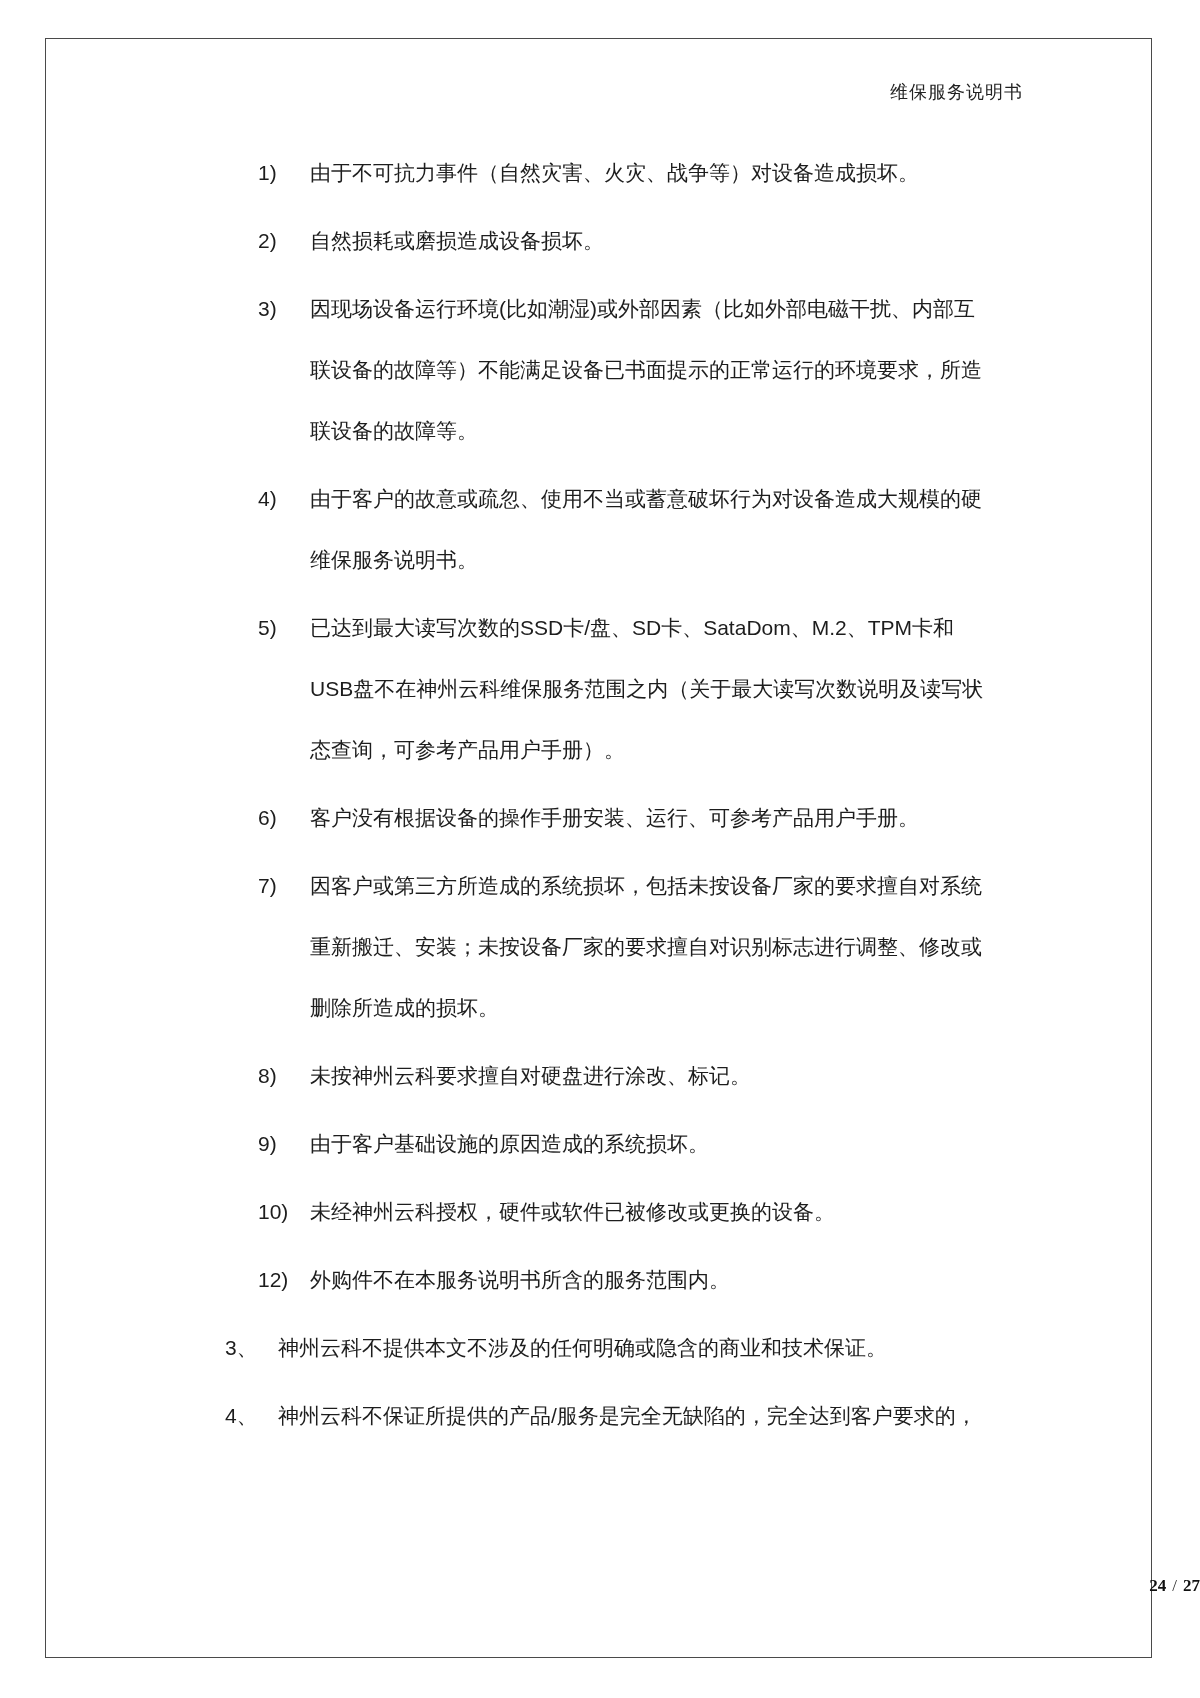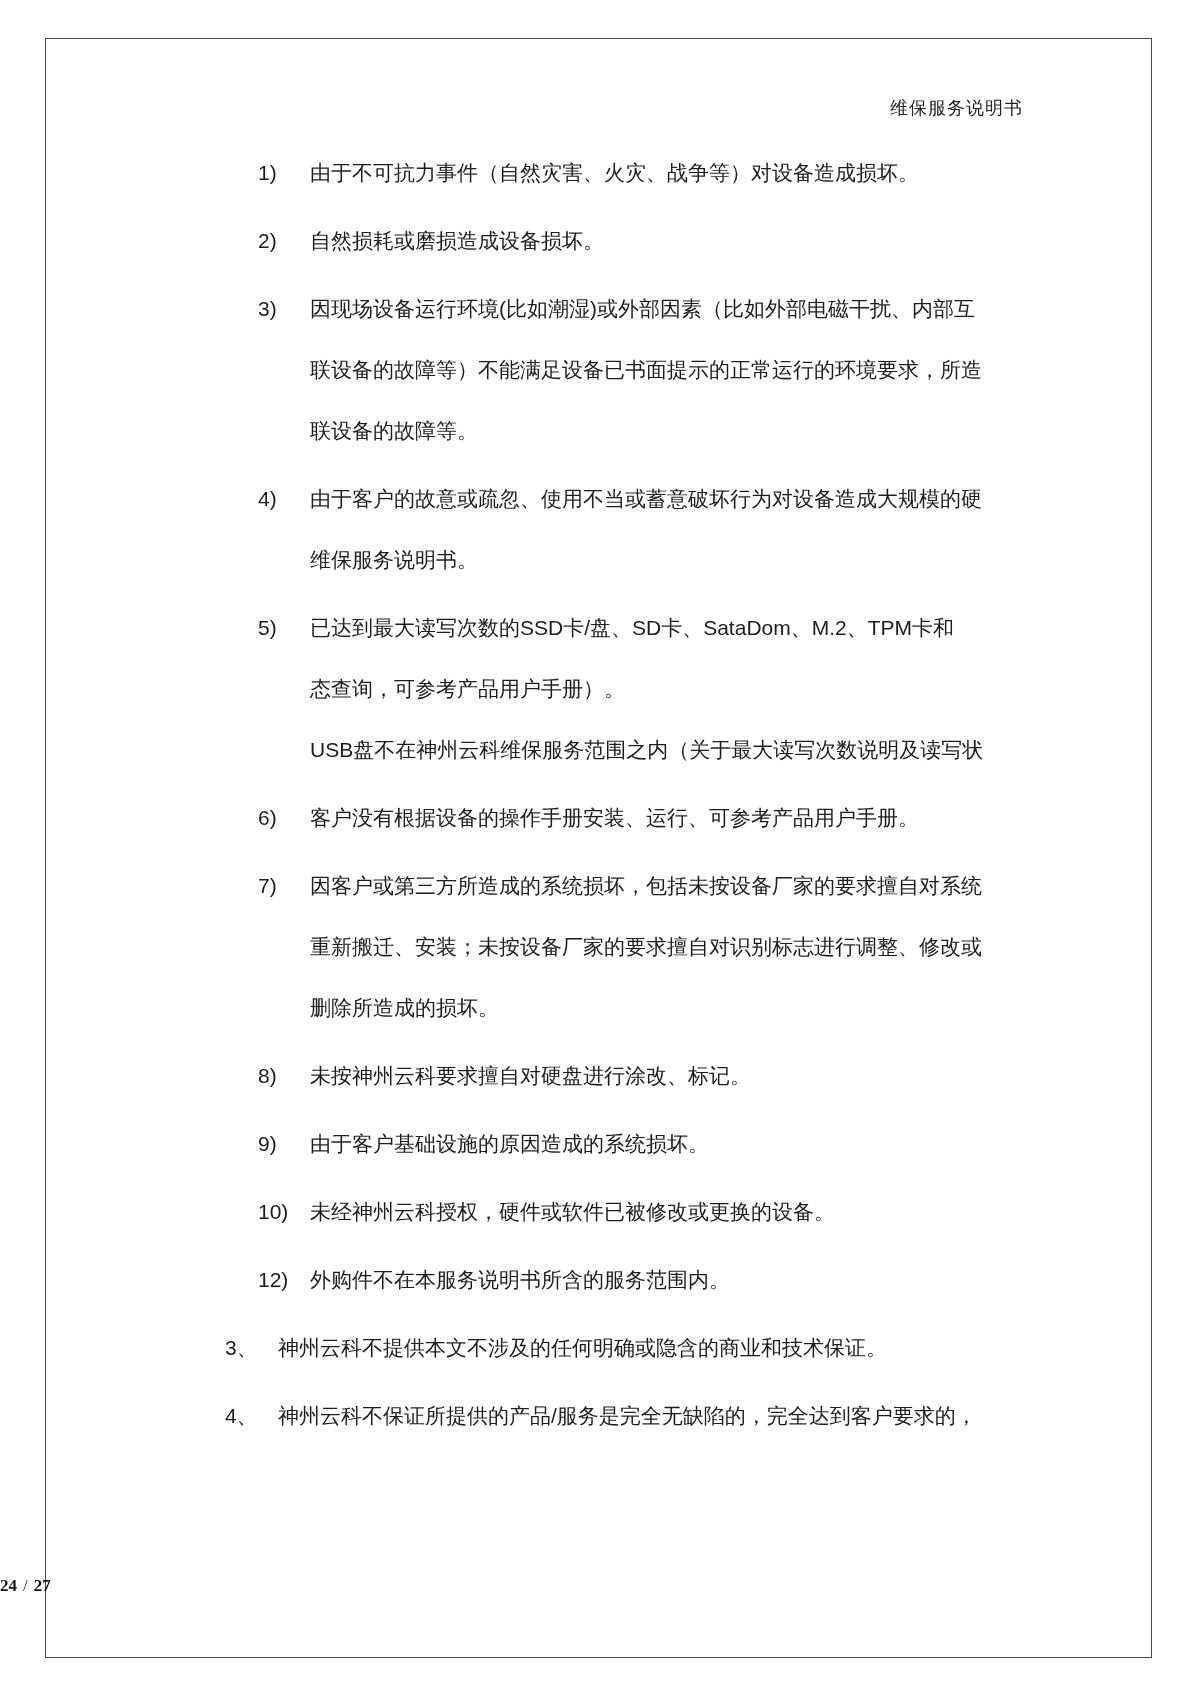--- a/index.html
+++ b/index.html
@@ -14,21 +14,21 @@
   }
   .frame {
     position:absolute;
     left:45px; top:38px;
     width:1107px; height:1620px;
     border:1px solid #4a4a4a;
     box-sizing:border-box;
   }
   .header-title {
     position:absolute;
-    top:96px; right:177px;
+    top:80px; right:177px;
     font-family:"Liberation Serif", serif;
     font-size:18px;
     letter-spacing:1px;
     color:#222222;
   }
   .content {
     position:absolute;
     left:258px; top:142px;
     width:720px;
     font-size:21px;
@@ -43,21 +43,21 @@
   .item .lines { flex:1 1 auto; }
   .item .line {
     line-height:61px;
     white-space:nowrap;
   }
   .item.outer { margin-left:-33px; }
   .item.outer .num { width:53px; }
   .footer {
     position:absolute;
     left:0; right:0; top:1576px;
-    text-align:left;
+    text-align:right;
     font-family:"Liberation Serif", serif;
     font-size:17px;
     color:#111111;
   }
   .footer .pg { font-weight:bold; }
   .footer .sep { font-weight:normal; padding:0 6px; color:#333; }
 </style>
 </head>
 <body>
 
@@ -95,22 +95,22 @@
       <div class="lines">
           <div class="line">由于客户的故意或疏忽、使用不当或蓄意破坏行为对设备造成大规模的硬</div>
           <div class="line">维保服务说明书。</div>
         </div>
     </div>
 
     <div class="item">
       <span class="num">5)</span>
       <div class="lines">
           <div class="line">已达到最大读写次数的SSD卡/盘、SD卡、SataDom、M.2、TPM卡和</div>
+          <div class="line">USB盘不在神州云科维保服务范围之内（关于最大读写次数说明及读写状</div>
           <div class="line">态查询，可参考产品用户手册）。</div>
-          <div class="line">USB盘不在神州云科维保服务范围之内（关于最大读写次数说明及读写状</div>
         </div>
     </div>
 
     <div class="item">
       <span class="num">6)</span>
       <div class="lines">
           <div class="line">客户没有根据设备的操作手册安装、运行、可参考产品用户手册。</div>
         </div>
     </div>
 

